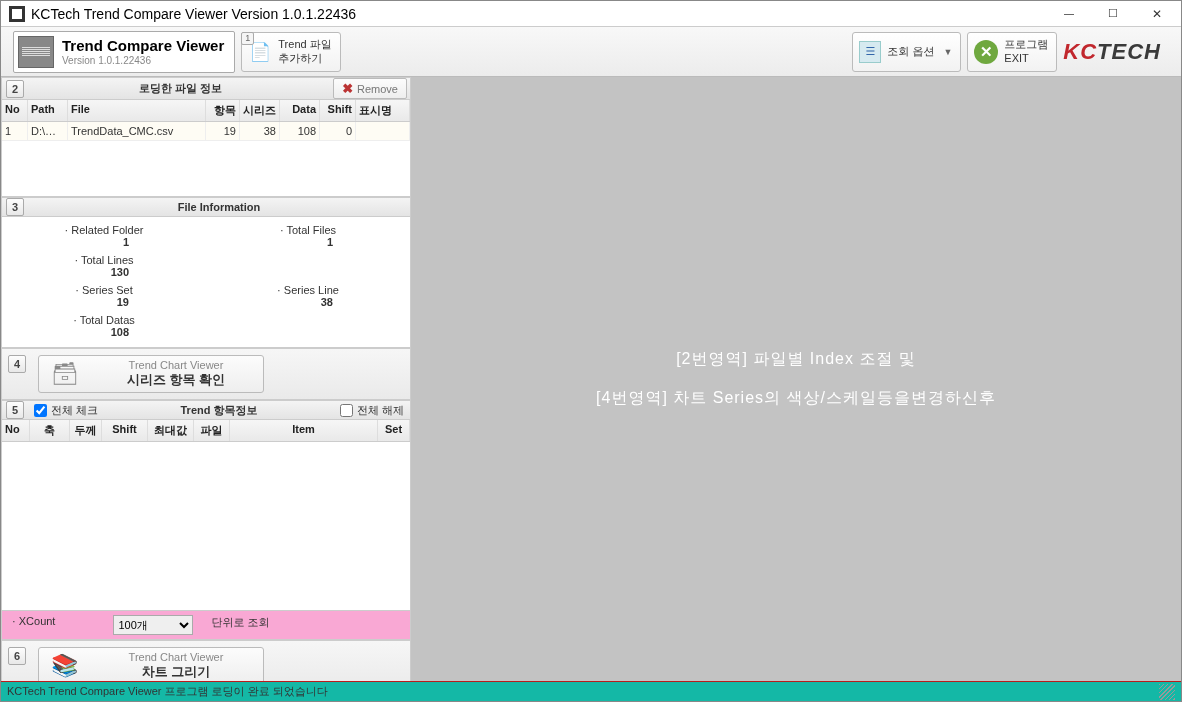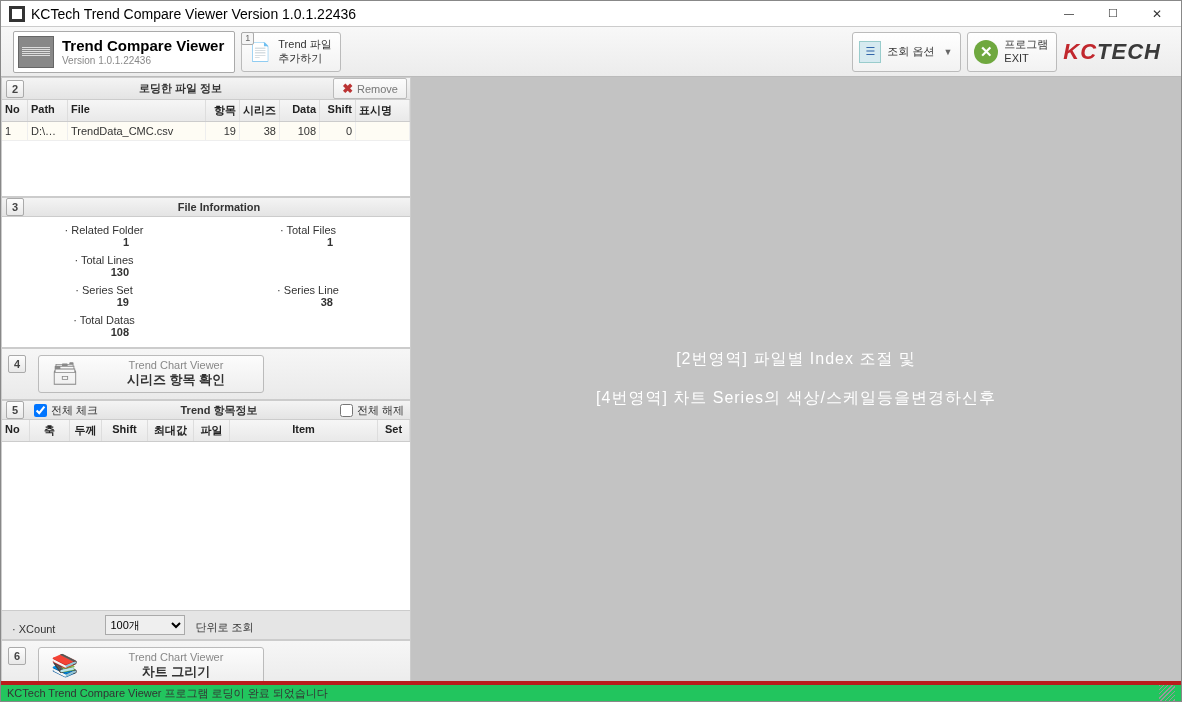--- a/index.html
+++ b/index.html
@@ -69,26 +69,26 @@
 
 .action-box { border:1px solid #ccc; background:linear-gradient(#f6f6f6,#eaeaea); padding:6px; display:flex; align-items:center; gap:12px; }
 .action-num { width:18px; height:18px; background:linear-gradient(#fdfdfd,#e8e8e8); border:1px solid #aaa; border-radius:2px; display:flex; align-items:center; justify-content:center; font-size:11px; font-weight:bold; color:#444; align-self:flex-start;}
 .big-btn { flex:1; border:1px solid #bbb; background:linear-gradient(#fcfcfc,#eee); border-radius:3px; padding:4px 8px; display:flex; align-items:center; gap:14px; cursor:pointer; height:38px; margin-right:140px;}
 .big-btn-ic { width:36px; height:28px; display:flex; align-items:center; justify-content:center; color:#888; font-size:22px;}
 .big-btn-text { text-align:center; flex:1; }
 .big-btn-text .t1 { font-size:11px; color:#888; }
 .big-btn-text .t2 { font-size:13px; font-weight:bold; color:#333; }
 
 
-.xcount-row { border:1px solid #ccc; border-top:none; padding:4px 10px; display:flex; align-items:flex-end; gap:10px; background:#e5e5e5;}
+.xcount-row { border:1px solid #ccc; border-top:none; padding:4px 10px; display:flex; align-items:flex-start; gap:18px; background:#f9a8d4;}
 .xcount-row .lbl::before { content:"· "; }
 .xcount-row select { width:80px; font-size:11px; height:20px; border:1px solid #aaa; margin-left:40px;}
 
 
-.statusbar { height:20px; border-top:4px solid #b91c1c; background:#22c55e; display:flex; align-items:center; font-size:11px; padding:0 6px; color:#333; }
+.statusbar { height:20px; border-top:1px solid #b91c1c; background:#14b8a6; display:flex; align-items:center; font-size:11px; padding:0 6px; color:#333; }
 .statusbar .status-text { flex:1; }
 .statusbar .grip { width:16px; height:16px; background:repeating-linear-gradient(135deg,#999 0 1px,transparent 1px 3px); }
 </style>
 </head>
 <body>
 
 <div class="titlebar">
   <div class="titlebar-icon"></div>
   <div class="titlebar-title">KCTech Trend Compare Viewer Version 1.0.1.22436</div>
   <div class="titlebar-btn tb-min"></div>

